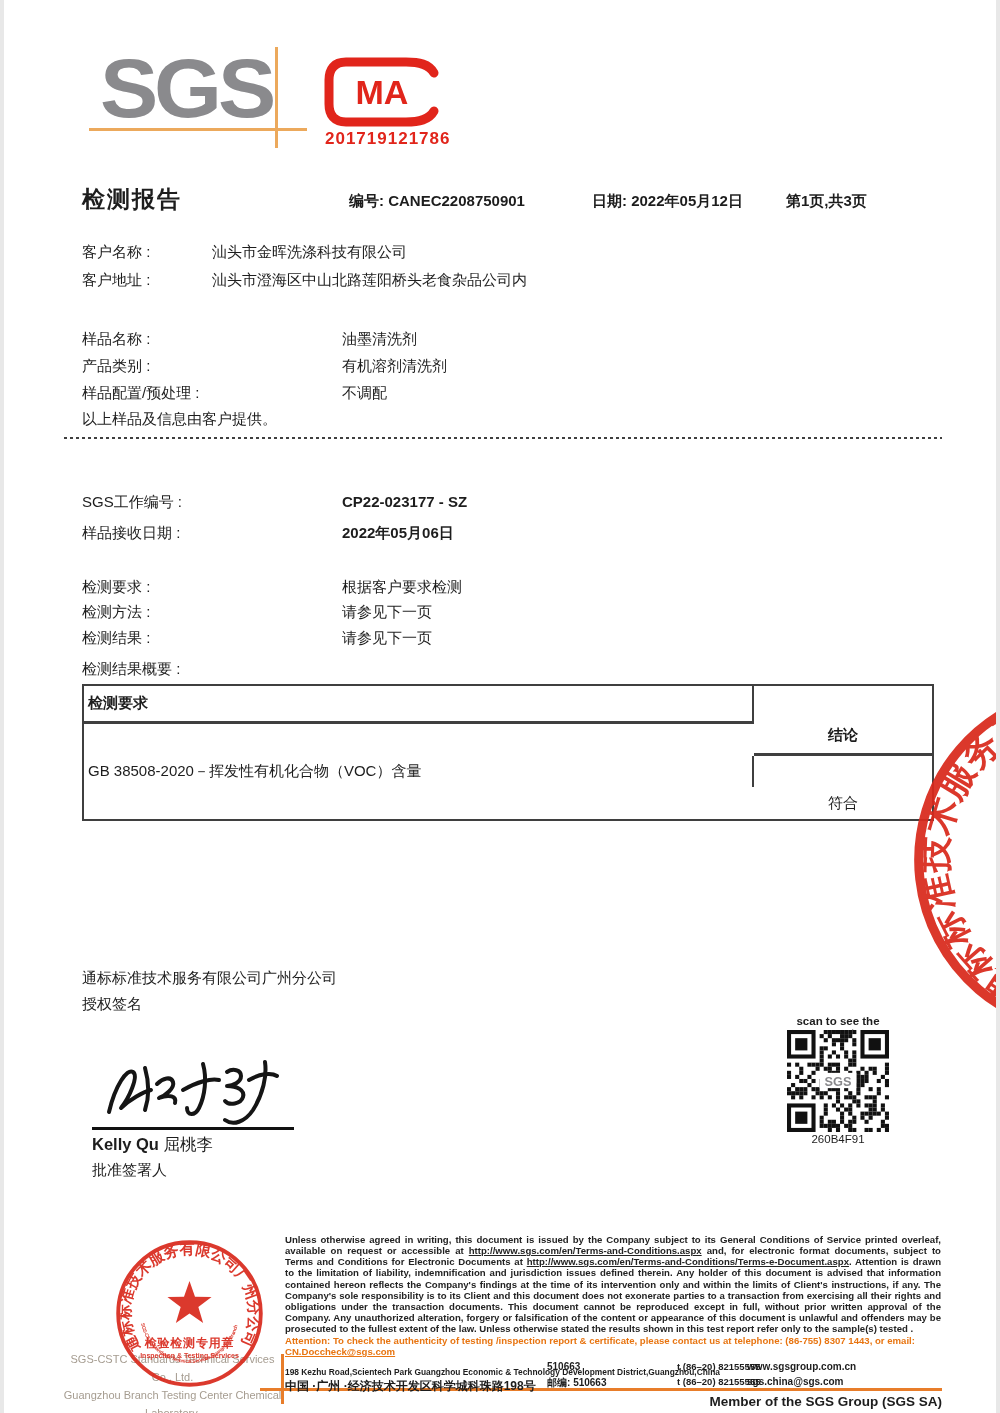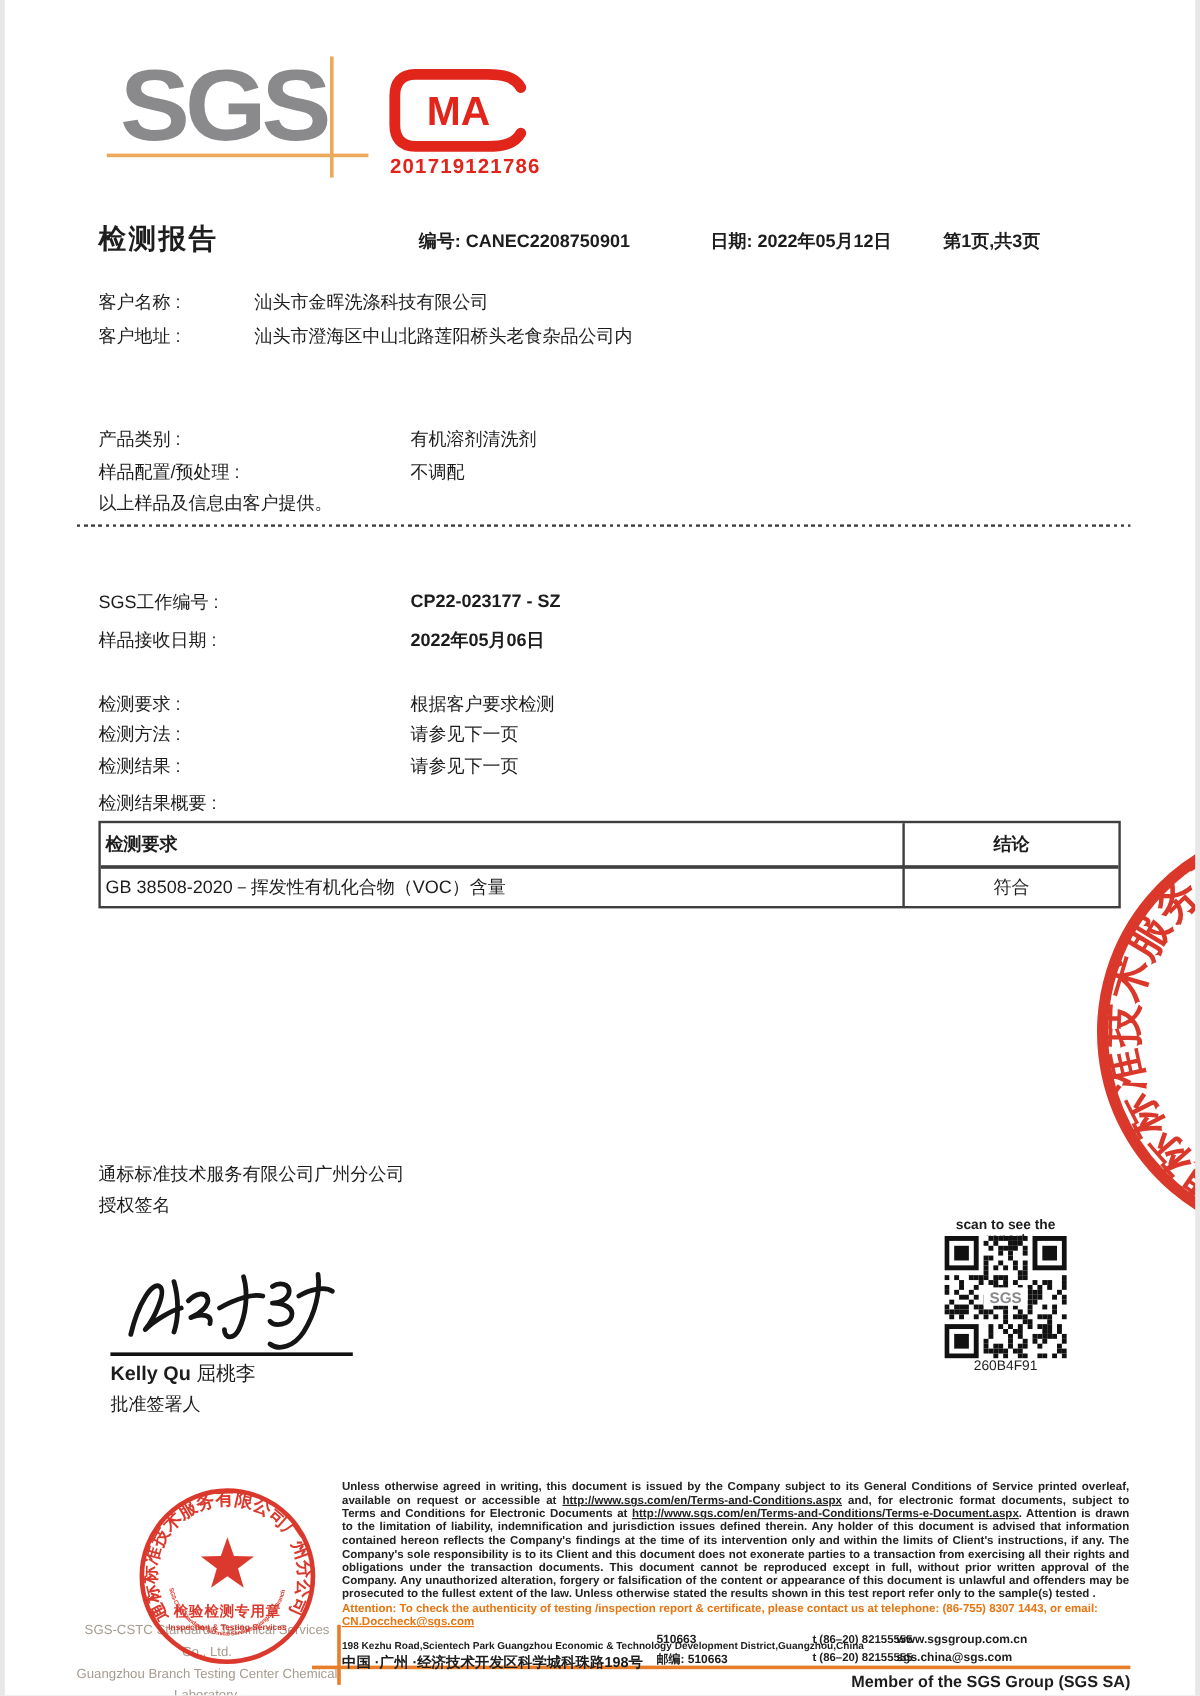--- a/index.html
+++ b/index.html
@@ -34,21 +34,21 @@
   .dash-sep{left:60px;top:437px;width:878px;height:2px;background-image:repeating-linear-gradient(90deg,#3f3f3f 0 3px,transparent 3px 6px);}
 
   .summary{left:78px;top:660px;font-size:15px;}
 
   
   .rtable{left:78px;top:684px;width:848px;border:2px solid #3f3f3f;display:grid;grid-template-columns:1fr 178px;background:#fff;}
   .rt-cell{font-size:15px;display:flex;align-items:center;}
   .rt-h{height:35px;border-bottom:3px solid #3f3f3f;font-weight:800;}
   .rt-d{height:31px;}
   .rt-c1{border-right:2px solid #3f3f3f;padding-left:4px;}
-  .rt-c2{justify-content:center;}
+  .rt-c2{justify-content:center;margin-top:32px;}
 
   
   .stamp-right{left:900px;top:675px;width:370px;height:370px;transform:rotate(-28deg);opacity:.93;}
   .stamp-left{left:108px;top:1236px;width:155px;height:155px;opacity:.92;z-index:3;}
 
   
   .company{left:78px;top:969px;font-size:15px;}
   .auth{left:78px;top:995px;font-size:15px;}
   .sig-svg{left:95px;top:1050px;}
   .sig-line{left:88px;top:1127px;width:202px;height:2.5px;background:#111;}
@@ -111,20 +111,24 @@
 
   <div class="row" style="top:243px">
     <span class="lab">客户名称 :</span>
     <span class="val">汕头市金晖洗涤科技有限公司</span>
   </div>
   <div class="row" style="top:271px">
     <span class="lab">客户地址 :</span>
     <span class="val">汕头市澄海区中山北路莲阳桥头老食杂品公司内</span>
   </div>
 
+  <div class="row wide" style="top:330px">
+    <span class="lab">样品名称 :</span>
+    <span class="val">油墨清洗剂</span>
+  </div>
   <div class="row wide" style="top:357px">
     <span class="lab">产品类别 :</span>
     <span class="val">有机溶剂清洗剂</span>
   </div>
   <div class="row wide" style="top:384px">
     <span class="lab">样品配置/预处理 :</span>
     <span class="val">不调配</span>
   </div>
   <div class="abs note">以上样品及信息由客户提供。</div>
 

